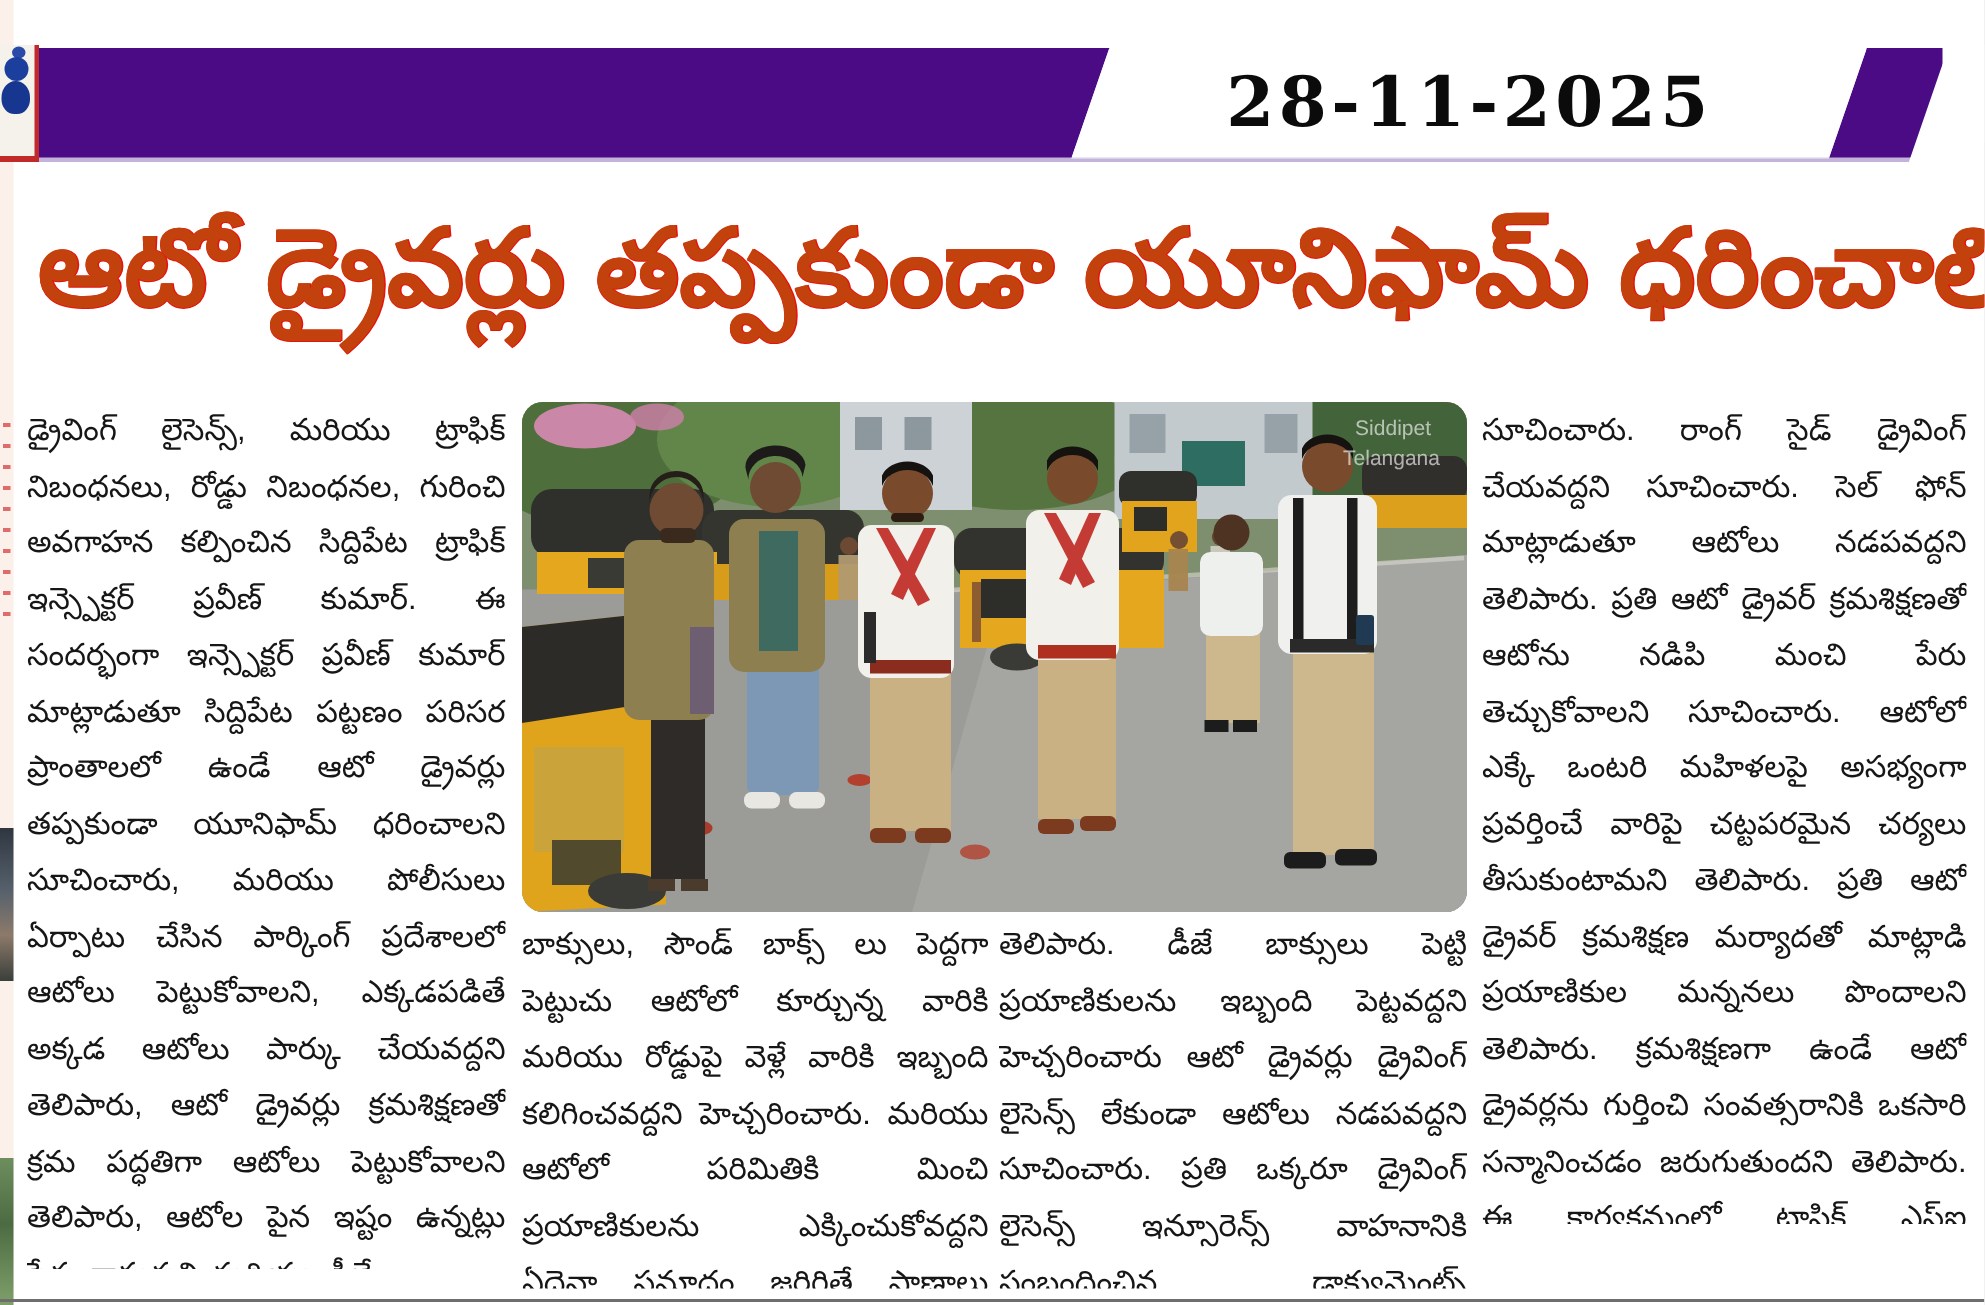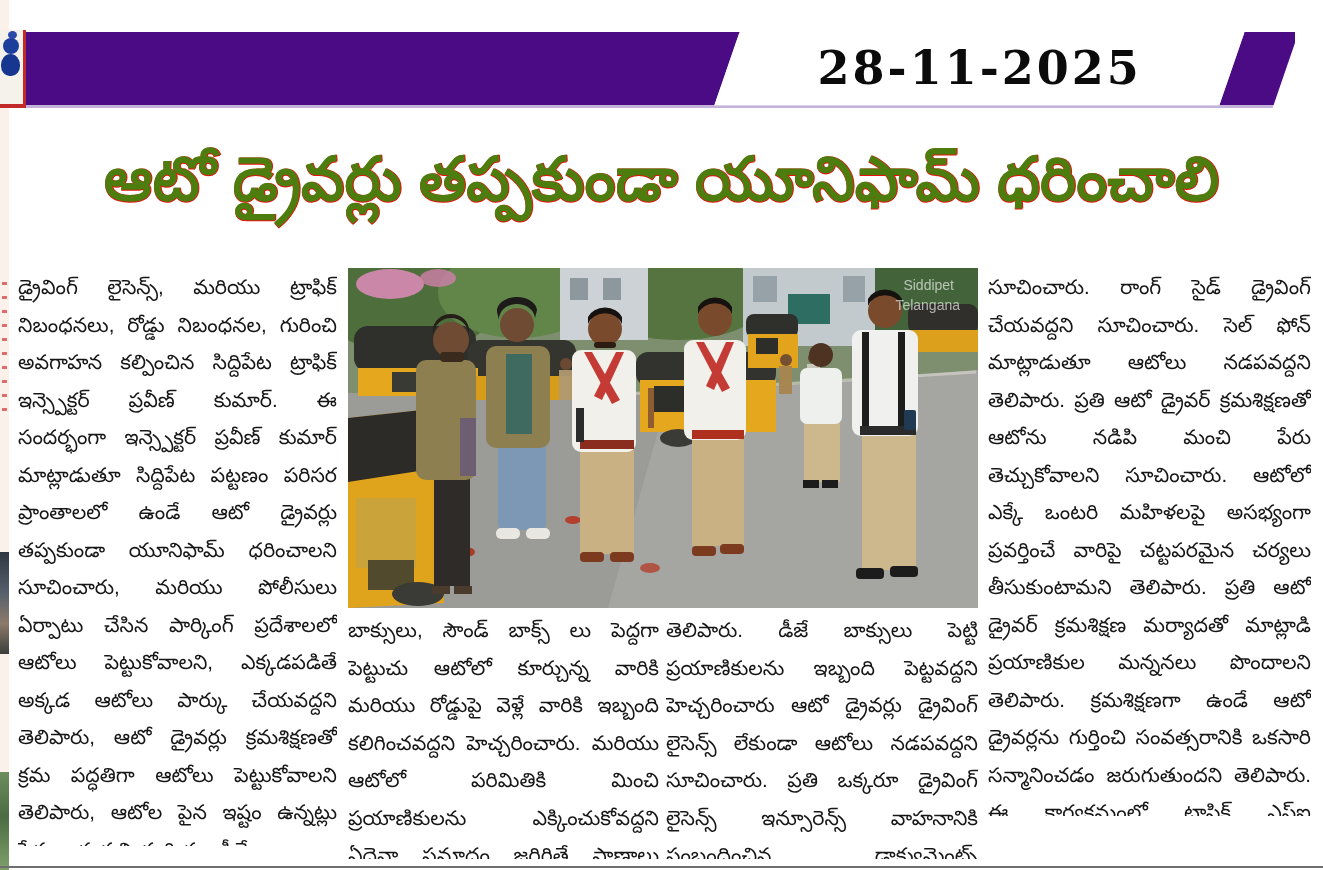--- a/index.html
+++ b/index.html
@@ -23,35 +23,35 @@
               letter-spacing:3px;}
   .banner-cut{position:absolute;left:1286px;top:30px;width:46px;height:78px;background:#ffffff;
               transform:skewX(-19deg);}
   
   .logo-frag{position:absolute;left:0;top:30px;width:23px;height:74px;background:#f5f2ec;
              border-right:3px solid #c22a2a;border-bottom:4px solid #c22a2a;z-index:6;}
   .logo-blob1{position:absolute;left:3px;top:8px;width:16px;height:16px;border-radius:50%;background:#1c3f9d;}
   .logo-blob2{position:absolute;left:1px;top:24px;width:19px;height:22px;border-radius:50% 50% 45% 45%;background:#16368f;}
   .logo-blob3{position:absolute;left:8px;top:1px;width:9px;height:8px;border-radius:50%;background:#2a4aa8;}
   
-  .headline{position:absolute;left:25px;top:112px;width:1273px;height:140px;text-align:center;
-            font-size:61px;font-weight:bold;color:#4d7c0f;line-height:135px;
+  .headline{position:absolute;left:25px;top:112px;width:1273px;height:140px;
+            font-size:72px;font-weight:bold;color:#c2410c;line-height:135px;
             text-shadow:1px 0 0 #ea100c, 0 1px 0 #ea100c;white-space:nowrap;}
   
   .col{position:absolute;text-align:justify;font-size:20.5px;line-height:1.83;color:#161616;
        word-spacing:3px;overflow:hidden;}
   .col-1{left:18px;top:268px;width:319px;height:578px;}
   .col-2{left:348px;top:611px;width:311px;height:248px;}
   .col-3{left:666px;top:611px;width:312px;height:248px;}
   .col-4{left:988px;top:268px;width:323px;height:548px;}
   .byline{font-weight:bold;color:#8030a2;font-size:22.5px;line-height:1.6;margin-bottom:6px;
           text-align:left;word-spacing:1px;}
   
   .photo{position:absolute;left:348px;top:268px;width:630px;height:340px;overflow:hidden;
-         background:#9b9b97;}
+         background:#9b9b97;border-radius:14px;}
   .photo svg{display:block;}
   .bottom-rule{position:absolute;left:0;top:866px;width:1323px;height:2px;background:#6e6e6e;}
 </style>
 </head>
 <body>
 
 <div class="page">
 
   <div class="edge-strip">
     <div class="edge-marks"></div>

